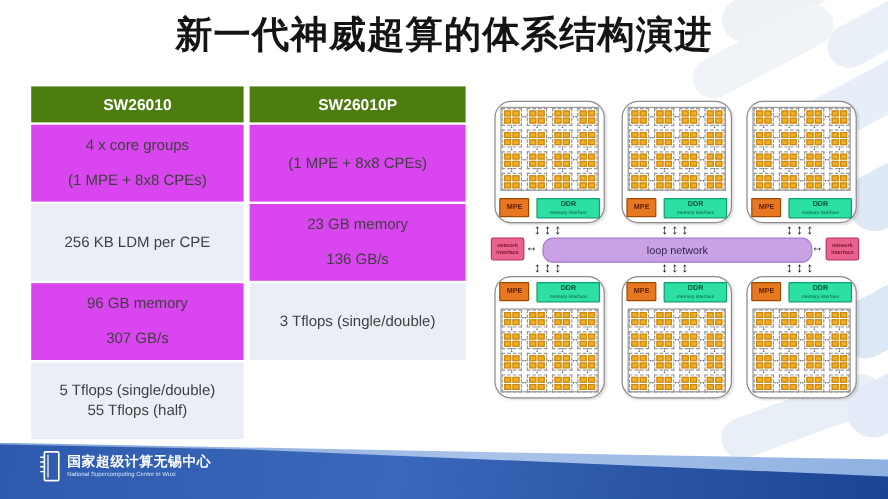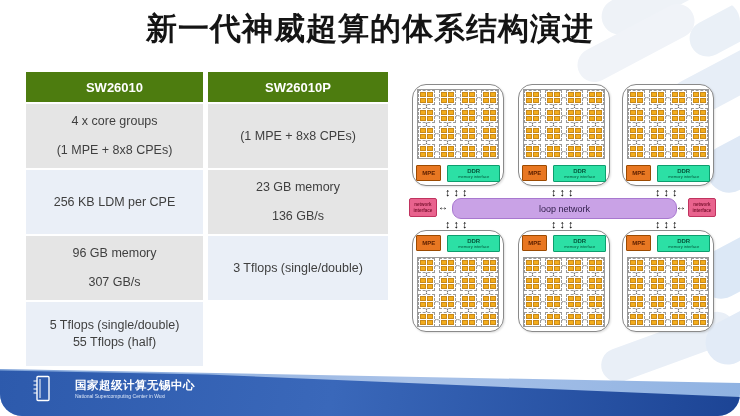--- a/index.html
+++ b/index.html
@@ -1,17 +1,17 @@
 <!DOCTYPE html>
 <html><head>
 <meta charset="utf-8">
 <style>
   html,body{margin:0;padding:0;background:#fff;}
   .slide{position:relative;width:740px;height:416px;overflow:hidden;background:#fff;
-         font-family:"Liberation Sans","DejaVu Sans",sans-serif;border-radius:22px;}
+         font-family:"Liberation Sans","DejaVu Sans",sans-serif;}
   
   .decor{position:absolute;inset:0;z-index:0;}
   .pill{position:absolute;display:block;border-radius:22px;}
   .p1{left:596px;top:-24px;width:132px;height:36px;background:#eef2f7;transform:rotate(-28deg);}
   .p2{left:684px;top:-2px;width:132px;height:36px;background:#eaf0f7;transform:rotate(-28deg);}
   .p3{left:572px;top:26px;width:128px;height:34px;background:#f0f3f8;transform:rotate(-28deg);}
   .p4{left:664px;top:56px;width:140px;height:40px;background:#e7eef7;transform:rotate(-28deg);}
   .p5{left:700px;top:120px;width:150px;height:48px;background:#dfe9f6;transform:rotate(-28deg);}
   .p6{left:692px;top:226px;width:150px;height:48px;background:#dce8f6;transform:rotate(-28deg);}
   .p7{left:598px;top:330px;width:140px;height:34px;background:#e9eff7;transform:rotate(-20deg);}
@@ -20,21 +20,21 @@
   .title{position:absolute;z-index:1;left:0;top:8px;width:100%;text-align:center;
          font-size:31px;font-weight:bold;color:#141414;letter-spacing:1px;}
   
   .cmp-table{position:absolute;z-index:1;left:26px;top:72px;width:362px;
              display:grid;grid-template-columns:177px 180px;
              grid-template-rows:30px repeat(4,64px);gap:2px 5px;}
   .hcell{background:#4d7c0f;color:#fff;font-weight:bold;font-size:13px;
          display:flex;align-items:center;justify-content:center;}
   .cell{display:flex;flex-direction:column;align-items:center;justify-content:center;
         font-size:12.5px;color:#3f3f3f;line-height:1.35;text-align:center;}
-  .cell.a{background:#e5e5e5;gap:12px;}
+  .cell.a{background:#d946ef;gap:12px;}
   .cell.b{background:#eaeff7;}
   
   .diagram{position:absolute;z-index:1;left:402px;top:78px;width:320px;height:262px;}
   .cg{position:absolute;width:92px;height:102px;box-sizing:border-box;background:#fff;
       border:1.5px solid #8a8a8a;border-radius:14px;padding:4px 3px;
       display:flex;flex-direction:column;justify-content:space-between;
       box-shadow:1px 1px 2px rgba(0,0,0,0.12);}
   .cg.flip{flex-direction:column-reverse;}
   .cpe-panel{margin:0 auto;background:#fff;border:1px solid #9a9a9a;
              display:grid;grid-template-columns:17px 4px 17px 4px 17px 4px 17px;
@@ -60,21 +60,21 @@
   .net-if{position:absolute;width:28px;height:19px;background:#e9638e;border:1px solid #c0335f;
           border-radius:2px;display:flex;align-items:center;justify-content:center;text-align:center;
           font-size:4.5px;font-weight:bold;color:#7c1230;line-height:1.15;padding:1px;box-sizing:border-box;}
   .harrow{position:absolute;font-size:10px;font-weight:bold;color:#000;line-height:12px;}
   
   .footer{position:absolute;z-index:2;left:0;bottom:0;width:740px;height:50px;}
   .band-light{position:absolute;inset:0;background:linear-gradient(100deg,#7fa3d8 0%,#a9c2e8 55%,#8fb2e2 100%);
               clip-path:polygon(0 6%,100% 34%,100% 100%,0 100%);}
   .band-dark{position:absolute;inset:0;background:linear-gradient(100deg,#2d5aac 0%,#3a68ba 45%,#1c4495 100%);
              clip-path:polygon(0 9%,28% 17%,100% 62%,100% 100%,0 100%);}
-  .logo-row{position:absolute;left:32px;top:9px;display:flex;align-items:center;gap:23px;}
+  .logo-row{position:absolute;left:32px;top:9px;display:flex;align-items:center;gap:4px;}
   .org-cn{font-size:11.5px;font-weight:bold;color:#fff;letter-spacing:0.5px;line-height:13px;}
   .org-en{font-size:5px;color:#dbe6f8;margin-top:1px;}
 </style>
 </head>
 <body>
 
 <div class="slide">
 
   <div class="decor">
     <i class="pill p1"></i>

